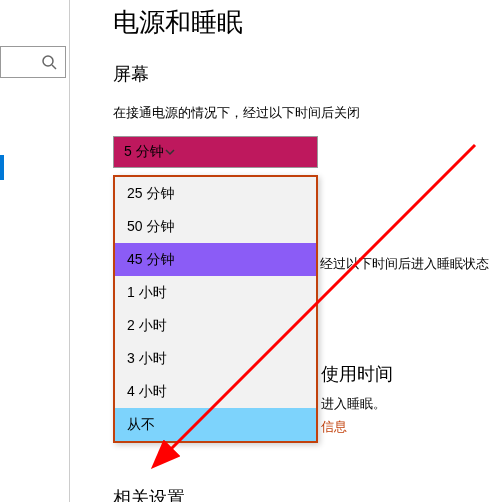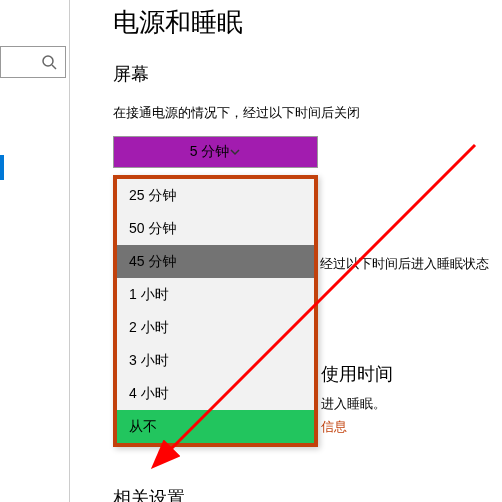--- a/index.html
+++ b/index.html
@@ -61,49 +61,49 @@
       margin-bottom: 18px;
     }
     .field-label {
       font-size: 13px;
       margin-bottom: 14px;
     }
     .combo {
       width: 205px;
       height: 32px;
       border: 1px solid #999;
-      background: #a21caf;
+      background: #be185d;
       display: flex;
       align-items: center;
-      justify-content: center;
+      justify-content: flex-start;
       padding: 0 10px;
       margin-bottom: 28px;
       cursor: default;
     }
     .combo-value { font-size: 14px; }
     .chev { width: 12px; height: 12px; stroke: #333; fill: none; stroke-width: 1.5; }
     .dropdown {
       position: absolute;
       left: 113px;
       top: 175px;
       width: 205px;
-      border: 4px solid #c2410c;
+      border: 2px solid #c2410c;
       background: #f2f2f2;
       box-shadow: 2px 2px 6px rgba(0,0,0,0.2);
       z-index: 10;
     }
     .dd-item {
       height: 33px;
       line-height: 33px;
       padding: 0 12px;
       font-size: 14px;
       cursor: default;
     }
-    .dd-item.selected { background: #737373; }
-    .dd-item.hover { background: #22c55e; }
+    .dd-item.selected { background: #8b5cf6; }
+    .dd-item.hover { background: #7dd3fc; }
     .behind-text-1 {
       position: absolute;
       left: 320px;
       top: 255px;
       font-size: 13px;
       z-index: 1;
     }
     .behind-heading {
       position: absolute;
       left: 321px;

